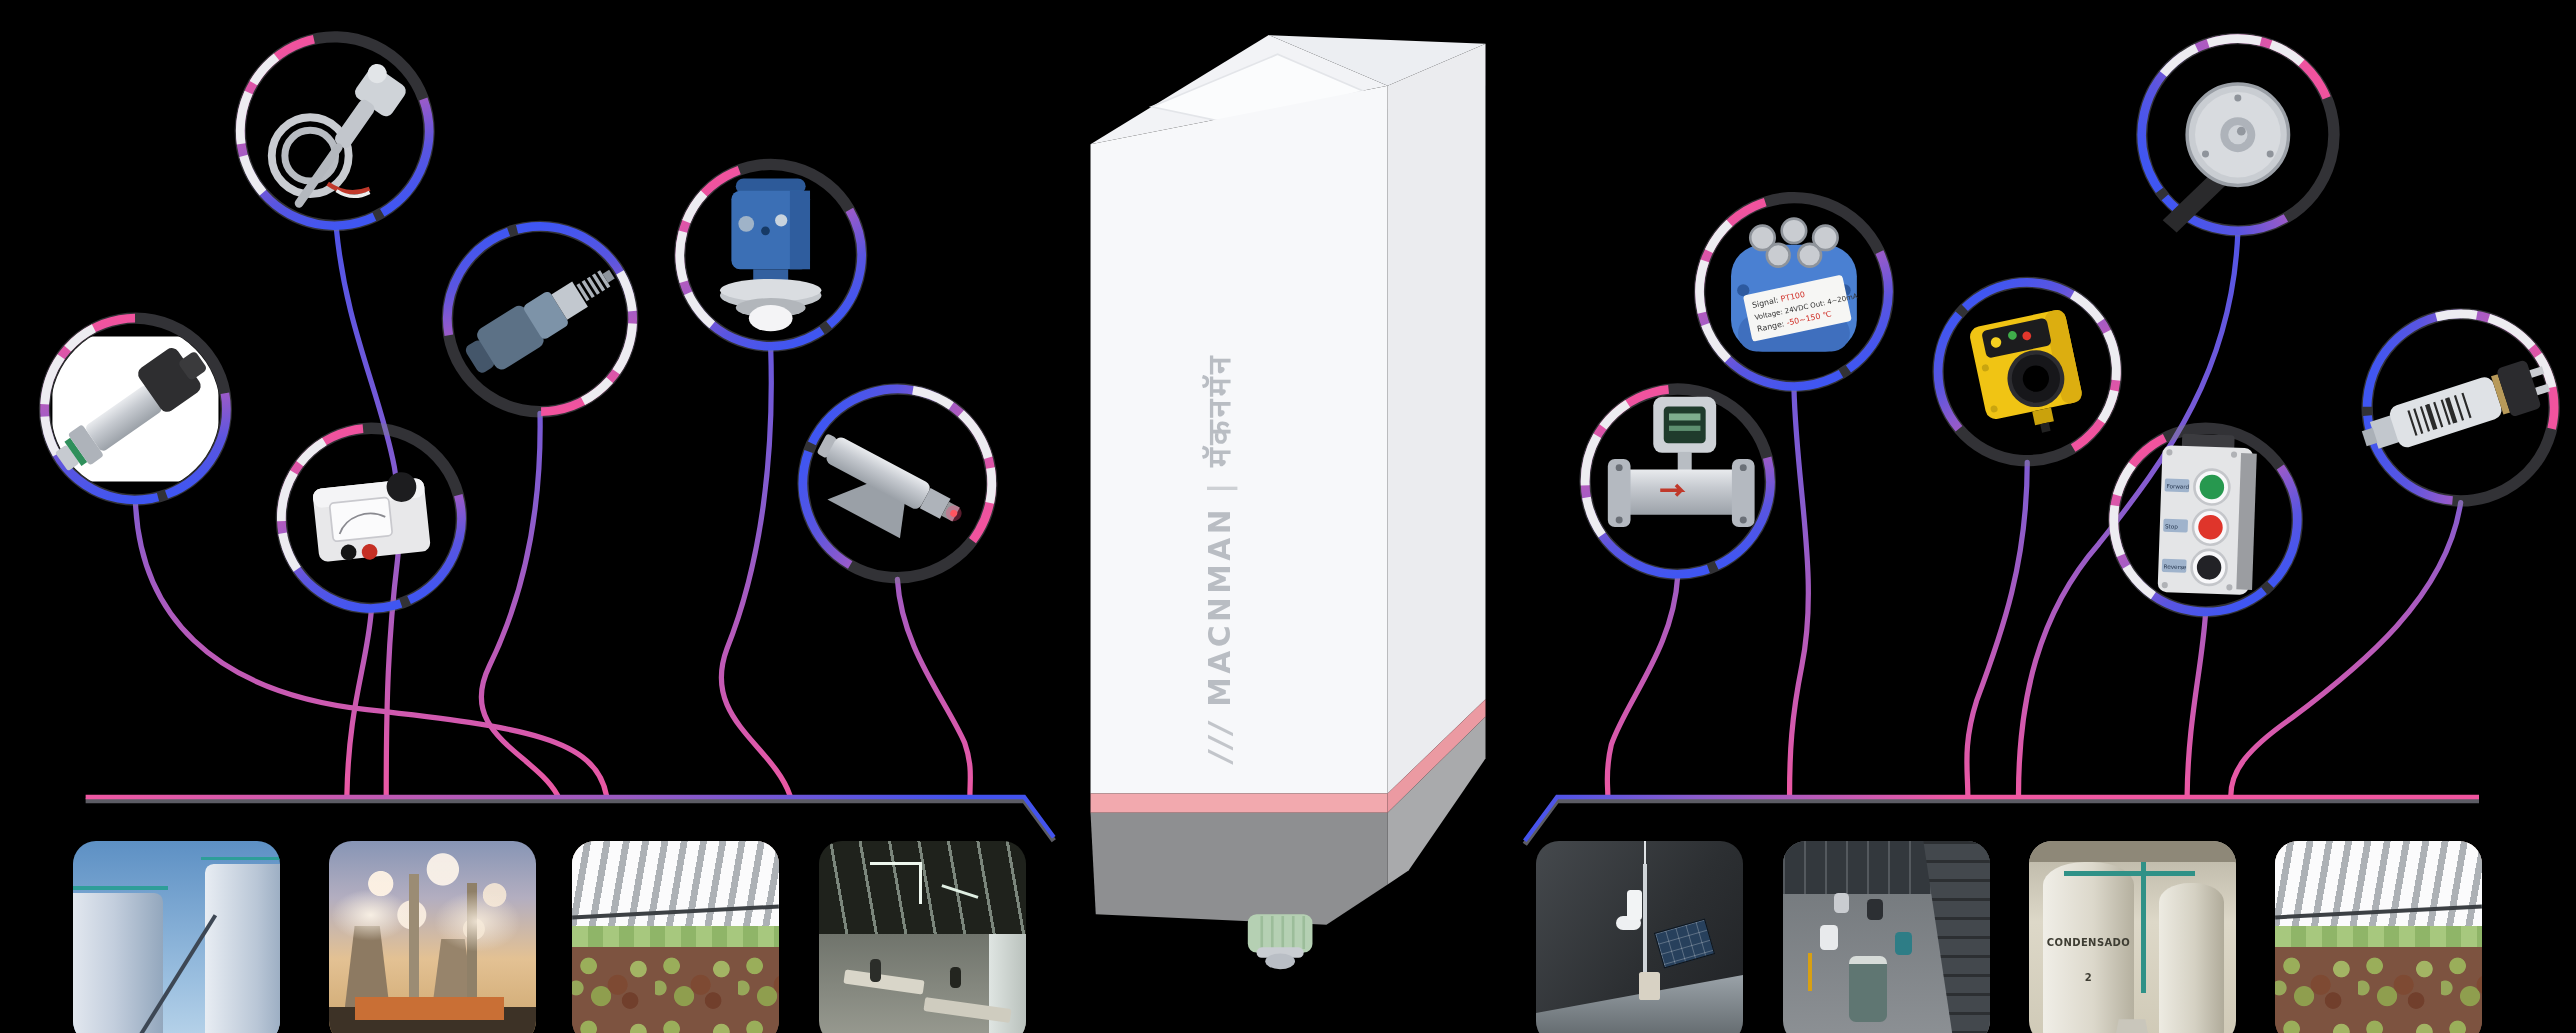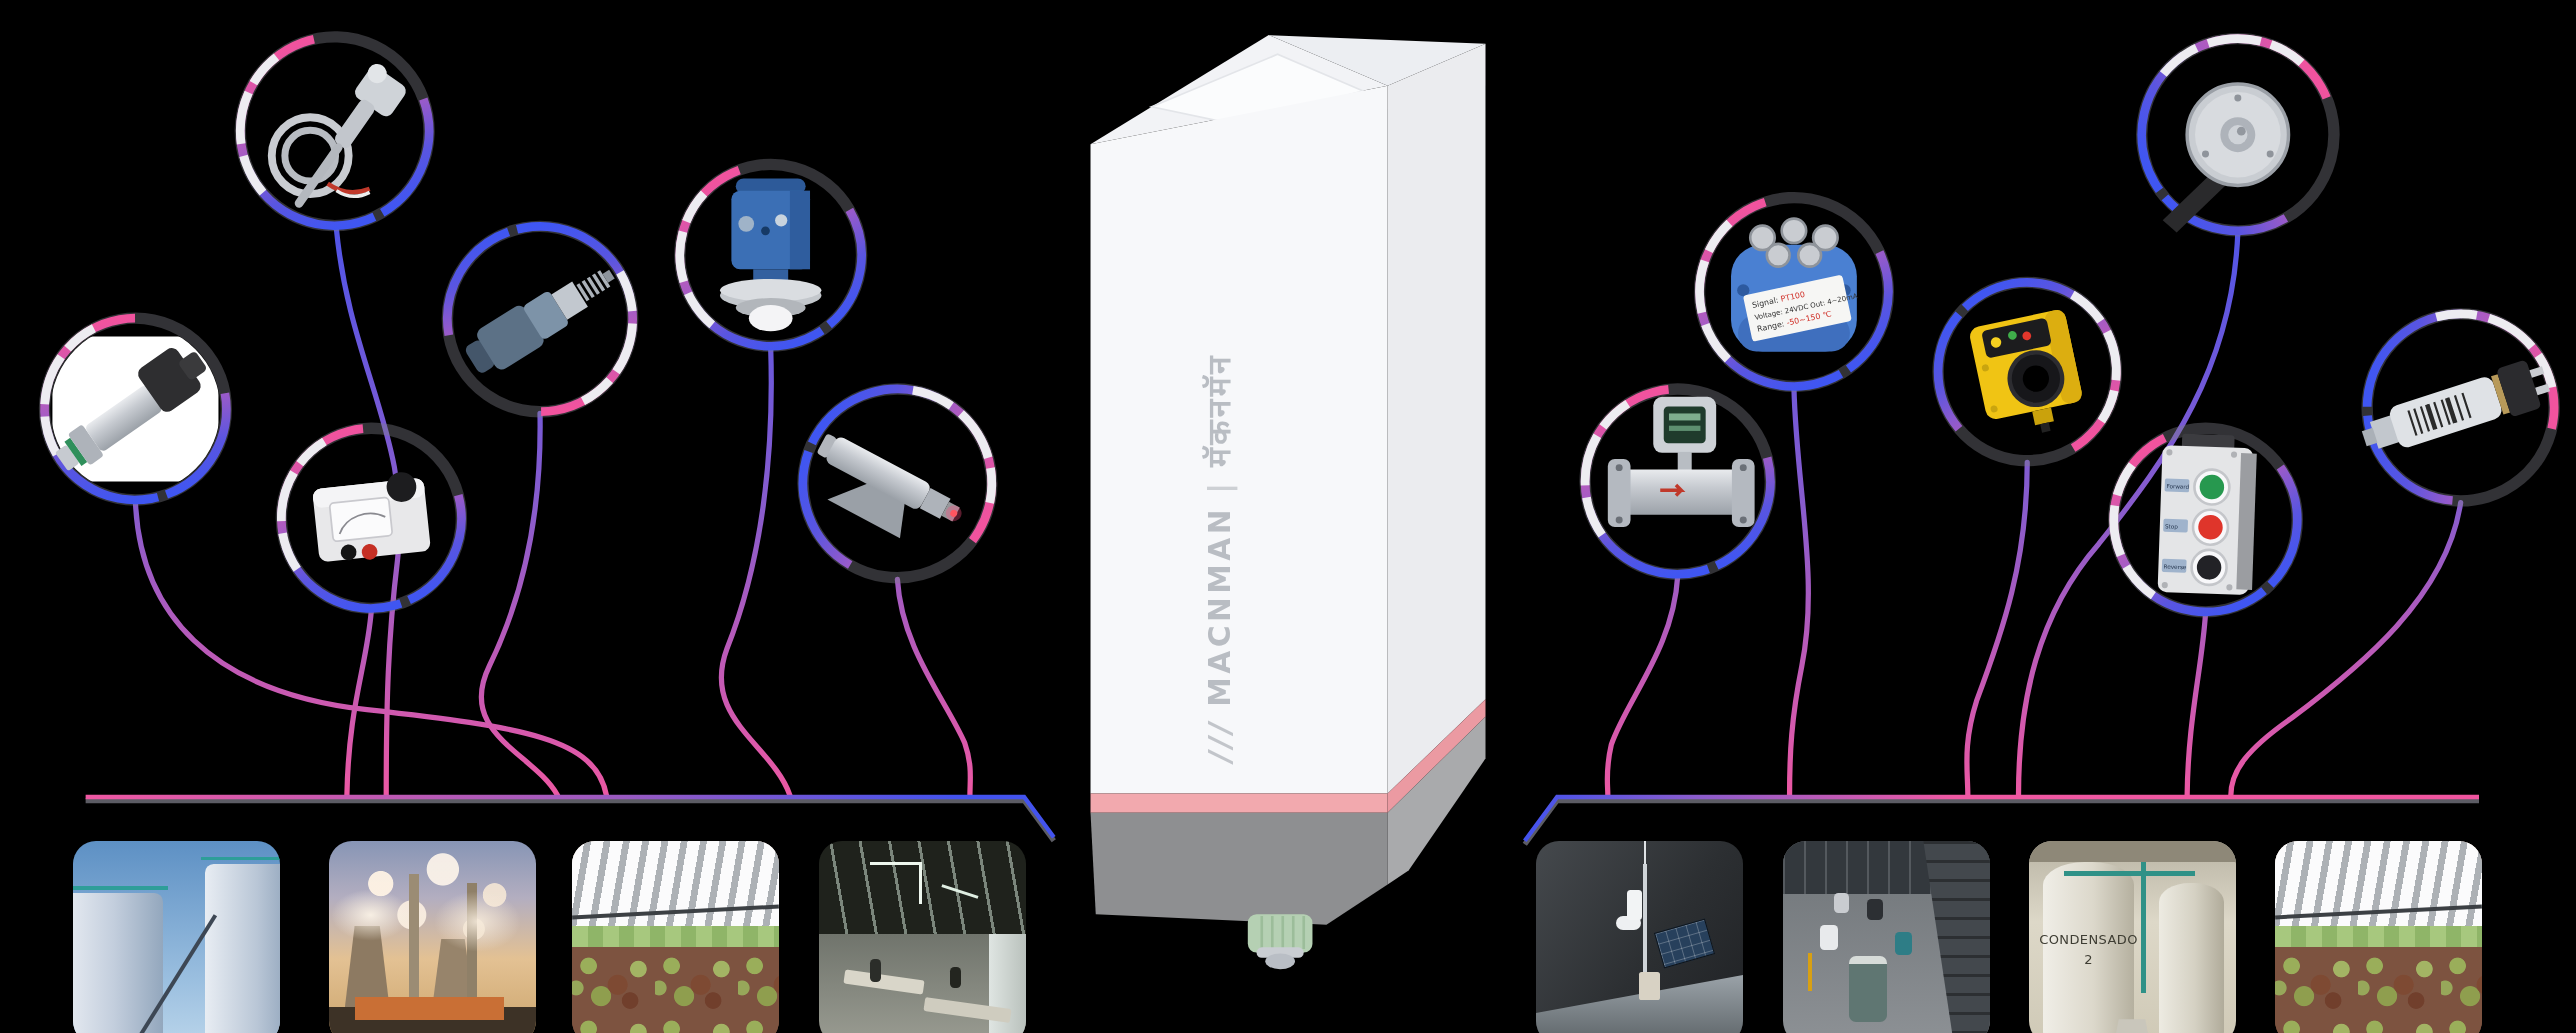--- a/index.html
+++ b/index.html
@@ -93,21 +93,21 @@
   .sc-traffic .c4{left:51px;top:52px;width:15px;height:20px;background:#c9ccd0;border-radius:4.4px;}
   .sc-traffic .bar{left:24.5px;top:112px;width:4.4px;height:38px;background:#d8a013;}
   
   .sc-cond{background:linear-gradient(180deg,#b9b4a4,#ddd8c8 40%,#cfc9b6);}
   .sc-cond .beam{left:0;top:0;width:100%;height:21px;background:#8e8878;}
   .sc-cond .tank1{left:14px;top:21px;width:91px;height:175px;border-radius:42px 42px 7px 7px/23px 23px 5.2px 5.2px;
      background:linear-gradient(90deg,#f0eee7,#dcd8cb 55%,#b5b09f);
      display:flex;flex-direction:column;align-items:center;justify-content:center;}
   .sc-cond .tank2{right:12.2px;top:42px;width:65px;height:154px;border-radius:31px 31px 7px 7px/19px 19px 5.2px 5.2px;
      background:linear-gradient(90deg,#edebe2,#d5d1c3 55%,#b0ab9a);}
-  .sc-cond .tk-label{font-size:13px;font-weight:normal;letter-spacing:0.4px;color:#3e3d33;text-align:center;line-height:1.5;}
+  .sc-cond .tk-label{font-size:10px;font-weight:bold;letter-spacing:0.4px;color:#3e3d33;text-align:center;line-height:1.5;margin-top:20px;}
   .sc-cond .pipeV{left:112px;top:21px;width:5.2px;height:131px;background:#2f9187;}
   .sc-cond .pipeH{left:35px;top:30px;width:131px;height:5.2px;background:#2f9187;}
   .sc-cond .cone{left:84px;bottom:-5.2px;width:38px;height:30px;background:#c9c6bb;
      clip-path:polygon(15% 0,85% 0,100% 100%,0 100%);}
 </style>
 </head>
 <body>
 
 <div id="stage">
 

